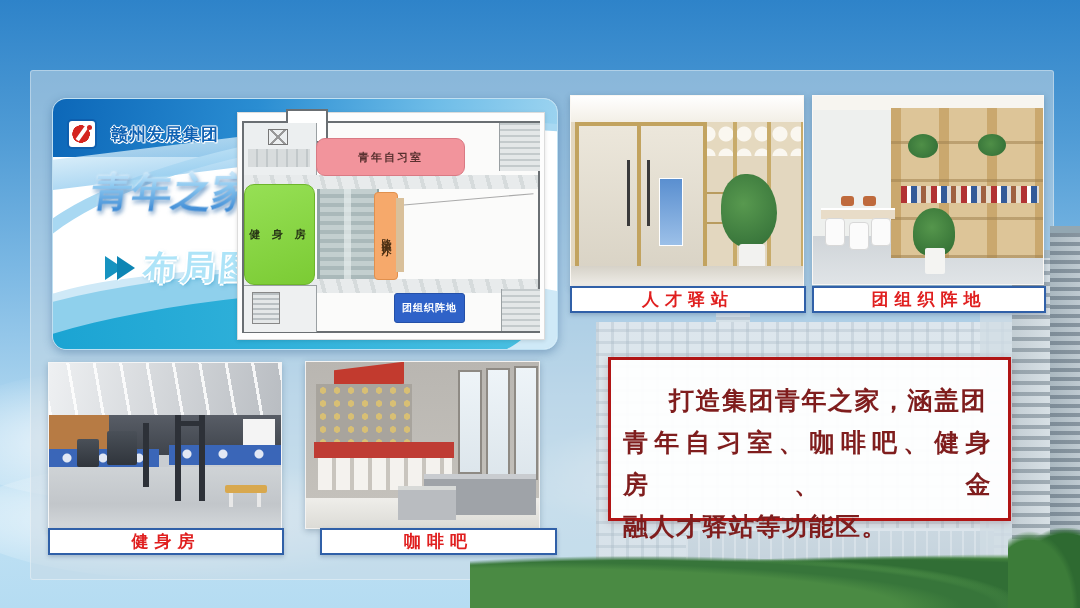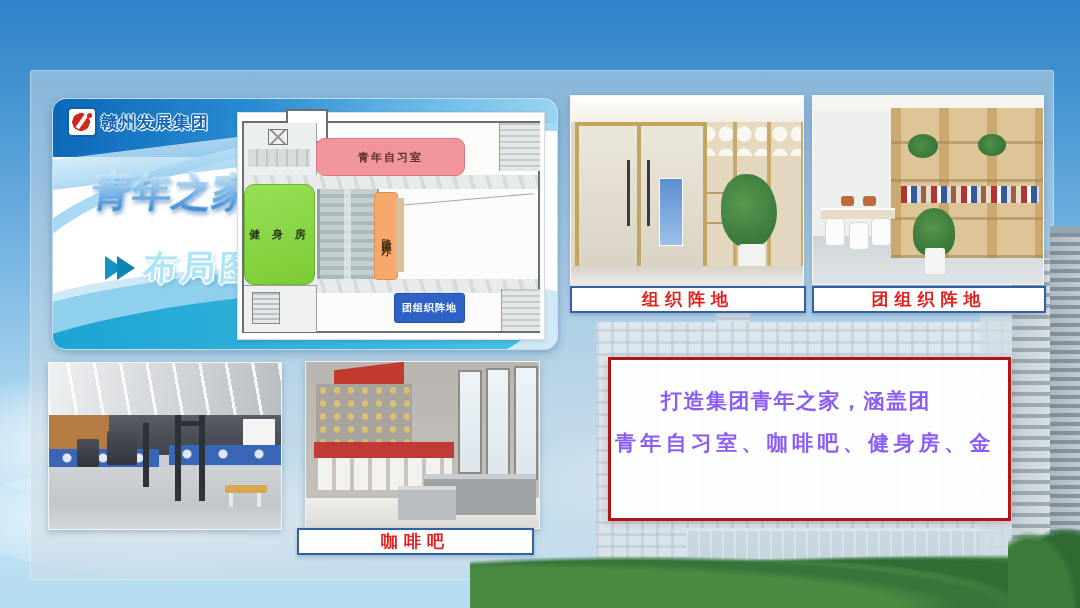--- a/index.html
+++ b/index.html
@@ -65,21 +65,21 @@
         border-radius:50%;transform:rotate(-5deg);}
   .card-stripe{top:48px;left:-30px;width:270px;height:30px;border-radius:30px;opacity:.8;
         background:linear-gradient(180deg,#cbe7f7,#9bcff0);transform:rotate(-7deg);}
   .wave-light{bottom:-70px;right:-140px;width:700px;height:150px;background:#cfe9f7;
         border-radius:50%;transform:rotate(2deg);}
   .wave-mid{bottom:-46px;left:-120px;width:560px;height:120px;background:#8fd0ec;
         border-radius:50%;transform:rotate(-6deg);}
   .wave-teal{bottom:-58px;left:-80px;width:560px;height:110px;border-radius:50%;
         background:linear-gradient(90deg,#139fd0,#49c0e2);transform:rotate(-6deg);}
 
-  .logo{top:8px;left:14px;display:flex;align-items:center;gap:4px;z-index:6;}
+  .logo{top:20px;left:14px;display:flex;align-items:center;gap:14px;z-index:6;}
   .logo-icon{width:26px;height:26px;background:#fff;border:2px solid #0e5fae;
         border-radius:5px;position:relative;}
   .logo-glyph{position:absolute;inset:3px;border-radius:50%;
         background:radial-gradient(circle at 45% 50%,#d42520 58%,transparent 60%);}
   .logo-slash{position:absolute;width:4px;height:20px;background:#fff;left:12px;top:1px;
         transform:rotate(35deg);}
   .logo-dot{position:absolute;width:5px;height:5px;background:#d42520;border-radius:50%;
         right:3px;top:4px;}
   .logo-text{font-size:17px;font-weight:bold;color:#0f62b4;letter-spacing:1px;
         text-shadow:-1px 0 #fff,1px 0 #fff,0 -1px #fff,0 1px #fff,1px 1px #fff;}
@@ -228,22 +228,22 @@
         background:linear-gradient(#eef4f8,#dde6ec);}
   .p4-counter1{left:118px;top:112px;width:112px;height:36px;background:#9fa3a8;
         border-top:5px solid #c9ccd0;}
   .p4-counter2{left:92px;top:124px;width:58px;height:30px;background:#b9bcc0;
         border-top:4px solid #d8dad8;}
   .p4-floor{left:0;right:0;bottom:0;height:30px;background:linear-gradient(#efeeea,#dcdbd6);}
 
   
   .descbox{left:608px;top:357px;width:403px;height:164px;background:rgba(255,255,255,.94);
         border:3px solid #b01515;box-shadow:0 2px 8px rgba(100,0,0,.18);box-sizing:border-box;}
-  .desc-text{padding:20px 16px 0 4px;font-size:21px;line-height:42px;font-weight:bold;
-        color:#8b5cf6;letter-spacing:1.5px;}
+  .desc-text{padding:20px 16px 0 12px;font-size:25px;line-height:42px;font-weight:bold;
+        color:#7f1d1d;letter-spacing:1.5px;}
   .desc-line1{text-indent:46px;}
   .desc-line2{text-align:justify;text-align-last:justify;}
 </style>
 </head>
 <body>
 
 <div class="slide">
 
   <div class="abs sky"></div>
   <div class="abs cloud1"></div>
@@ -325,21 +325,21 @@
     <div class="abs p1-plant"></div>
     <div class="abs p1-pot"></div>
     <div class="abs p1-doors">
       <div class="abs p1-door-div"></div>
       <div class="abs p1-handle" style="left:48px;"></div>
       <div class="abs p1-handle" style="left:68px;"></div>
     </div>
     <div class="abs p1-poster"></div>
     <div class="abs p1-floor"></div>
   </div>
-  <div class="abs caption" style="left:570px;top:286px;width:232px;height:23px;">组织阵地</div>
+  <div class="abs caption" style="left:570px;top:286px;width:232px;height:23px;">人才驿站</div>
 
   <div class="abs photo p2">
     <div class="abs p2-ceiling"></div>
     <div class="abs p2-wall"></div>
     <div class="abs p2-floor"></div>
     <div class="abs p2-shelf"></div>
     <div class="abs p2-books"></div>
     <div class="abs p2-plantA"></div>
     <div class="abs p2-plantB"></div>
     <div class="abs p2-plantC"></div>
@@ -364,35 +364,37 @@
     <div class="abs p3-machine" style="left:58px;top:68px;width:30px;height:34px;"></div>
     <div class="abs p3-machine" style="left:28px;top:76px;width:22px;height:28px;"></div>
     <div class="abs p3-post" style="left:126px;top:52px;height:86px;"></div>
     <div class="abs p3-post" style="left:150px;top:52px;height:86px;"></div>
     <div class="abs p3-post" style="left:126px;top:58px;width:30px;height:5px;"></div>
     <div class="abs p3-post" style="left:94px;top:60px;height:64px;"></div>
     <div class="abs p3-bench"></div>
     <div class="abs p3-leg" style="left:180px;"></div>
     <div class="abs p3-leg" style="left:208px;"></div>
   </div>
+  <div class="abs caption" style="left:48px;top:528px;width:232px;height:23px;">健身房</div>
 
   <div class="abs photo p4">
     <div class="abs p4-flag"></div>
     <div class="abs p4-charwall"></div>
     <div class="abs p4-beam"></div>
     <div class="abs p4-display"></div>
     <div class="abs p4-window" style="left:152px;top:8px;"></div>
     <div class="abs p4-window" style="left:180px;top:6px;height:106px;"></div>
     <div class="abs p4-window" style="left:208px;top:4px;height:110px;"></div>
     <div class="abs p4-floor"></div>
     <div class="abs p4-counter1"></div>
     <div class="abs p4-counter2"></div>
   </div>
-  <div class="abs caption" style="left:297px;top:528px;width:233px;height:23px;">咖啡吧</div>
+  <div class="abs caption" style="left:320px;top:528px;width:233px;height:23px;">咖啡吧</div>
 
   <div class="abs descbox">
     <div class="desc-text">
       <div class="desc-line1">打造集团青年之家，涵盖团</div>
       <div class="desc-line2">青年自习室、咖啡吧、健身房、金</div>
+      <div class="desc-line3">融人才驿站等功能区。</div>
     </div>
   </div>
 
 </div>
 
 </body></html>

